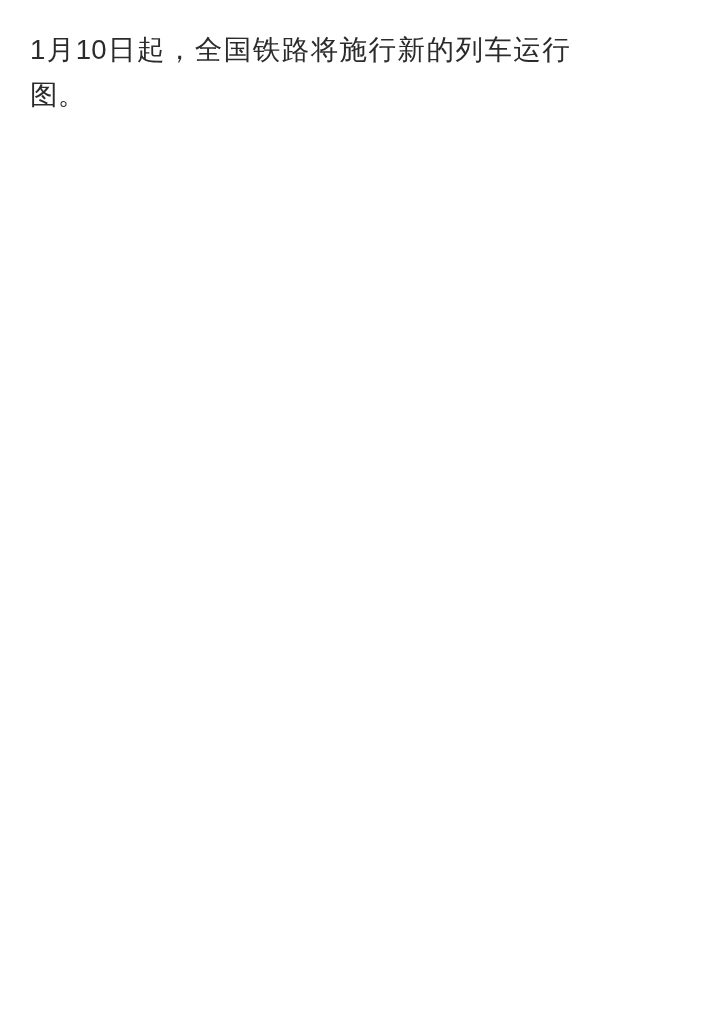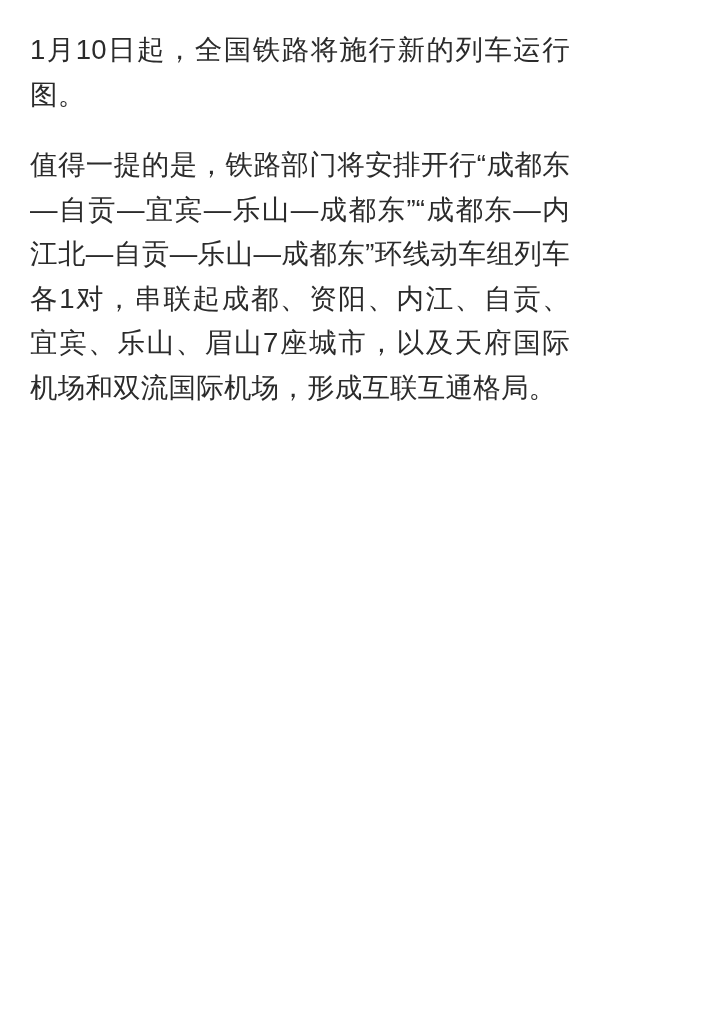--- a/index.html
+++ b/index.html
@@ -30,14 +30,13 @@
   }
   .para:last-child {
     margin-bottom: 0;
   }
 </style>
 </head>
 <body>
 
 <div class="article">
   <p class="para">1月10日起，全国铁路将施行新的列车运行图。</p>
-  <p class="para">值得一提的是，铁路部门将安排开行“成都东—自贡—宜宾—乐山—成都东”“成都东—内江北—自贡—乐山—成都东”环线动车组列车各1对，串联起成都、资阳、内江、自贡、宜宾、乐山、眉山7座城市，以及天府国际机场和双流国际机场，形成互联互通格局。</p>
 </div>
 
 </body></html>

